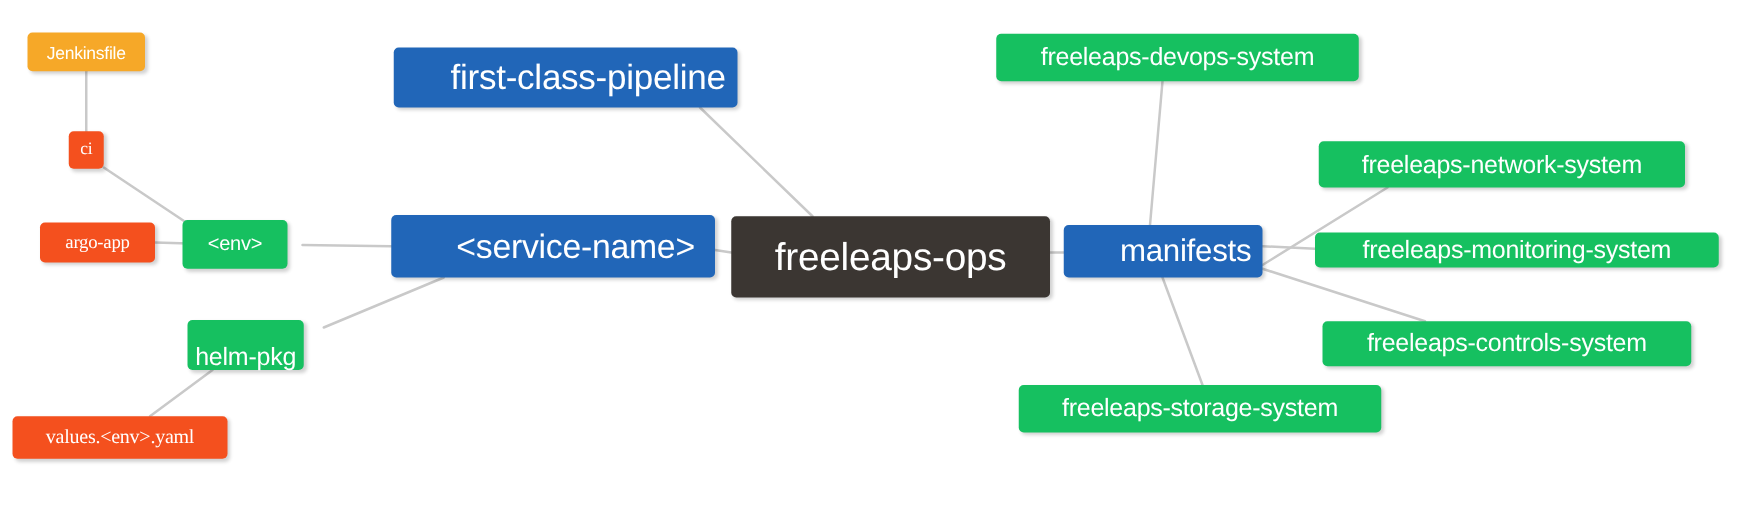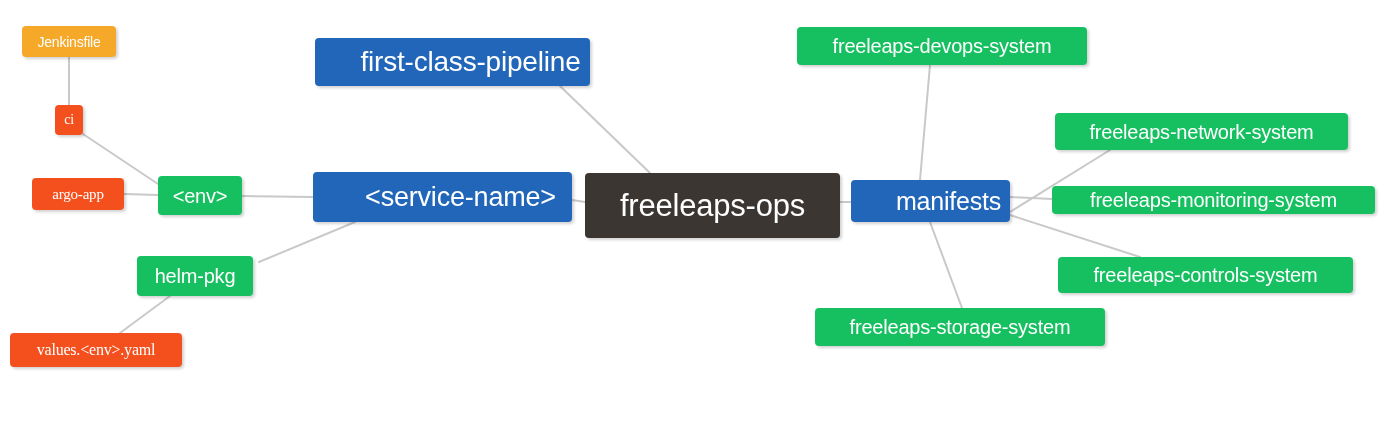--- a/index.html
+++ b/index.html
@@ -68,24 +68,24 @@
   <div id="node-layer">
       <div class="node node-orange" style="left: 22px; top: 26px; width: 94px; height: 31px; font-size: 14px;">
         <span>Jenkinsfile</span>
       </div>
       <div class="node node-red" style="left: 55px; top: 105px; width: 28px; height: 30px; font-size: 14px;">
         <span>ci</span>
       </div>
       <div class="node node-red" style="left: 32px; top: 178px; width: 92px; height: 32px; font-size: 15px;">
         <span>argo-app</span>
       </div>
-      <div class="node node-green" style="left: 158px; top: 176px; width: 84px; height: 39px; font-size: 20px;">
+      <div class="node node-green" style="left: 146px; top: 176px; width: 84px; height: 39px; font-size: 16px;">
         <span>&lt;env&gt;</span>
       </div>
-      <div class="node node-green" style="left: 137px; top: 256px; width: 116px; height: 40px; font-size: 20px;">
+      <div class="node node-green" style="left: 150px; top: 256px; width: 93px; height: 40px; font-size: 20px; align-items: flex-end;">
         <span>helm-pkg</span>
       </div>
       <div class="node node-red" style="left: 10px; top: 333px; width: 172px; height: 34px; font-size: 16px;">
         <span>values.&lt;env&gt;.yaml</span>
       </div>
       <div class="node node-blue" style="left: 315px; top: 38px; width: 275px; height: 48px; font-size: 28px;">
         <span>first-class-pipeline</span>
       </div>
       <div class="node node-blue" style="left: 313px; top: 172px; width: 259px; height: 50px; font-size: 27px;">
         <span>&lt;service-name&gt;</span>

